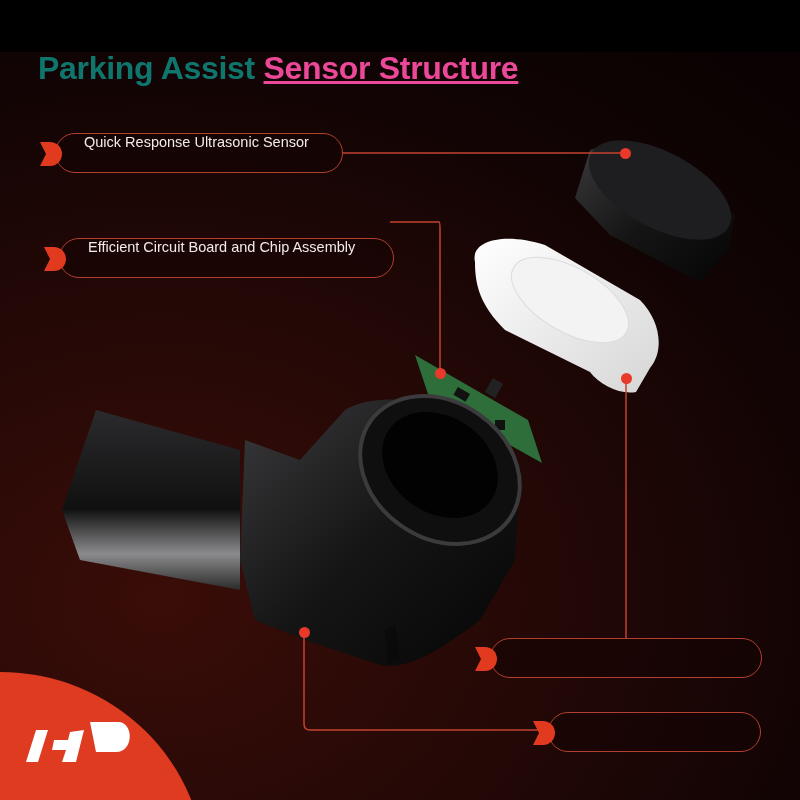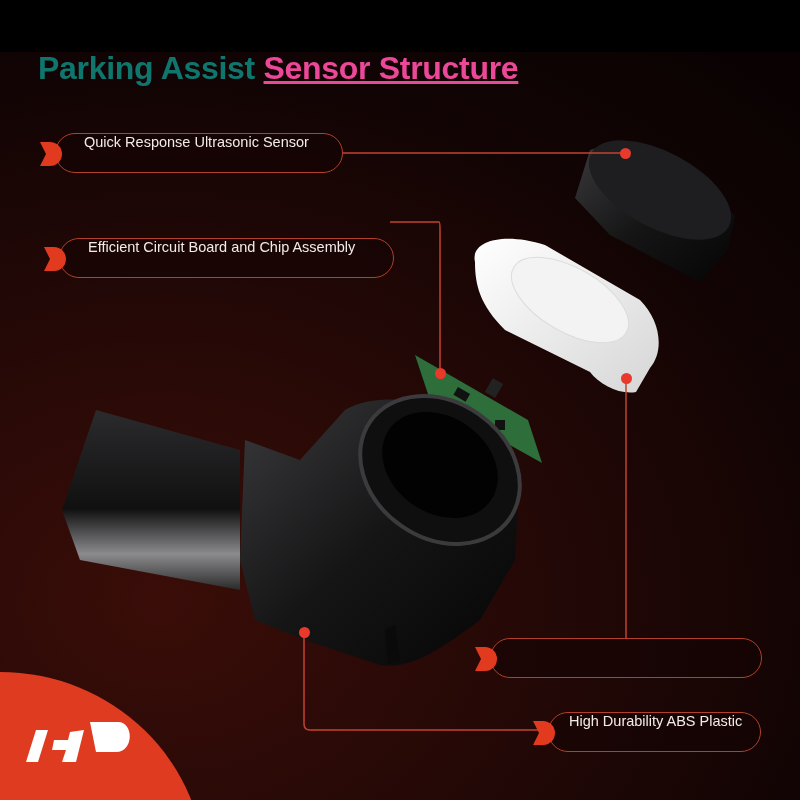--- a/index.html
+++ b/index.html
@@ -95,21 +95,20 @@
 </div>
 <div class="pill" style="left:59px;top:202px;width:335px;margin-top:36px;">
   <span class="tab"></span>
   <span class="txt">Efficient Circuit Board and Chip Assembly</span>
 </div>
 <div class="pill" style="left:490px;top:638px;width:272px;">
   <span class="tab"></span>
 </div>
 <div class="pill" style="left:548px;top:712px;width:213px;">
   <span class="tab"></span>
-  <span class="txt" style="padding-left:20px;">High Durability ABS Plastic</span>
 </div>
 
 <div class="logo-bg"></div>
 <svg class="logo" width="110" height="46" viewBox="0 0 110 46">
   <polygon points="10,8 22,8 12,40 0,40" fill="#fff"></polygon>
   <polygon points="28,18 42,18 44,10 58,8 50,40 36,40 40,28 26,28" fill="#fff"></polygon>
   <path d="M64 0 L92 0 C108 0 108 30 90 30 L70 30 Z" fill="#fff"></path>
 </svg>
 
 </body></html>

